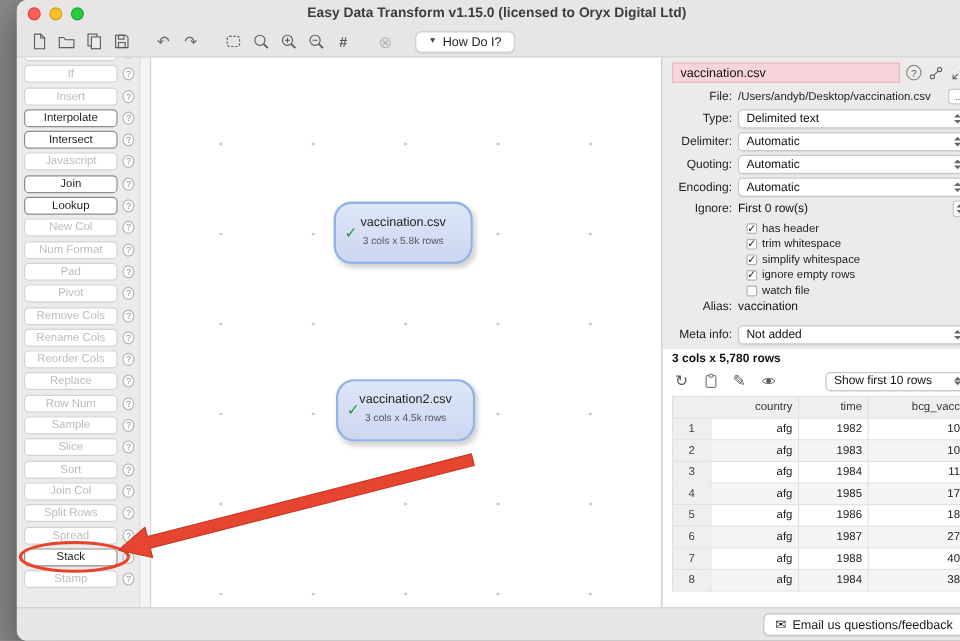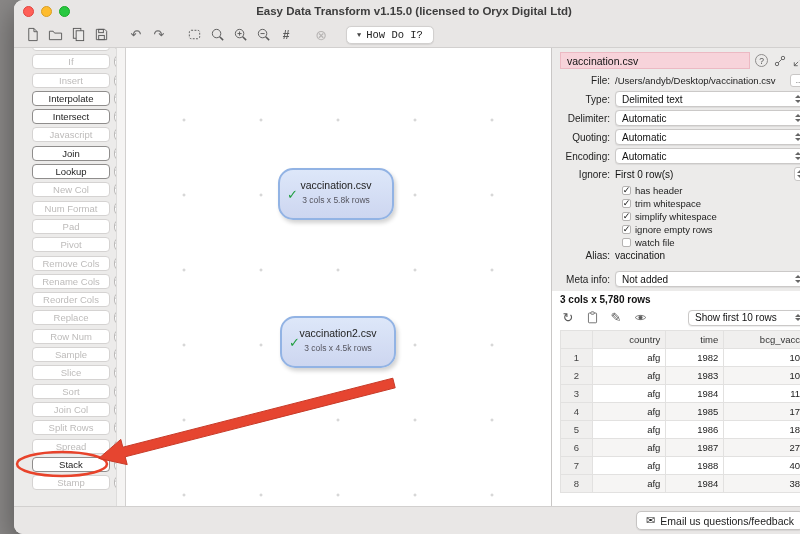--- a/index.html
+++ b/index.html
@@ -18,28 +18,28 @@
 
   
   .toolbar { height:26px; background:#e8e6e5; border-bottom:1px solid #d2d0cf; display:flex; align-items:center; padding:0 8px; gap:3px; flex:0 0 auto; }
   .tb-ic { width:20px; height:20px; border:none; background:transparent; display:flex; align-items:center; justify-content:center; color:#5a5a5a; }
   .tb-ic svg { width:15px; height:15px; }
   .tb-ic .glyph { font-size:13px; color:#6a6a6a; }
   .tb-gap { width:9px; }
   .grid-glyph { font-size:12px; font-weight:700; color:#5a5a5a; }
   .cancel-glyph { font-size:14px; color:#b7b5b4; }
   .howdoi { margin-left:12px; height:18px; background:#fff; border:1px solid #d2d0cf; border-radius:5px;
-            font-size:10.5px; color:#222; display:flex; align-items:center; gap:5px; padding:0 10px; box-shadow:0 .5px 1px rgba(0,0,0,.08);font-family:Liberation Mono, monospace; }
+            font-size:10.5px; color:#222; display:flex; align-items:center; gap:5px; padding:0 10px; box-shadow:0 .5px 1px rgba(0,0,0,.08); }
   .howdoi .caret { font-size:7px; color:#444; }
 
   
   .main { flex:1; display:flex; min-height:0; }
 
   
-  .sidebar { width:102px; flex:0 0 102px; padding:0 4px 0 18px; overflow:hidden; background:#ecebea; }
+  .sidebar { width:102px; flex:0 0 102px; padding:0 4px 0 6px; overflow:hidden; background:#ecebea; }
   .sb-row { display:flex; align-items:center; gap:4px; height:15px; margin-bottom:3.3px; }
   .sb-row:first-child { margin-top:-12px; }
   .sb-btn { flex:0 0 78px; height:15px; border:1px solid #d5d3d2; border-radius:4px; background:#fff;
             font-size:9.5px; color:#bdbbba; display:flex; align-items:center; justify-content:center;
             font-family:inherit; padding:0 2px; white-space:nowrap; overflow:hidden; }
   .sb-row.on .sb-btn { border-color:#8f8d8c; color:#1d1d1d; }
   .sb-q { width:11px; height:11px; border-radius:50%; border:1px solid #b8b6b5; color:#8f8d8c;
           font-size:7.5px; display:flex; align-items:center; justify-content:center; background:#fdfdfd; }
 
   .gutter { width:10px; flex:0 0 10px; background:#f5f4f3; border-left:1px solid #dddcdb; border-right:1px solid #d2d0cf; }

